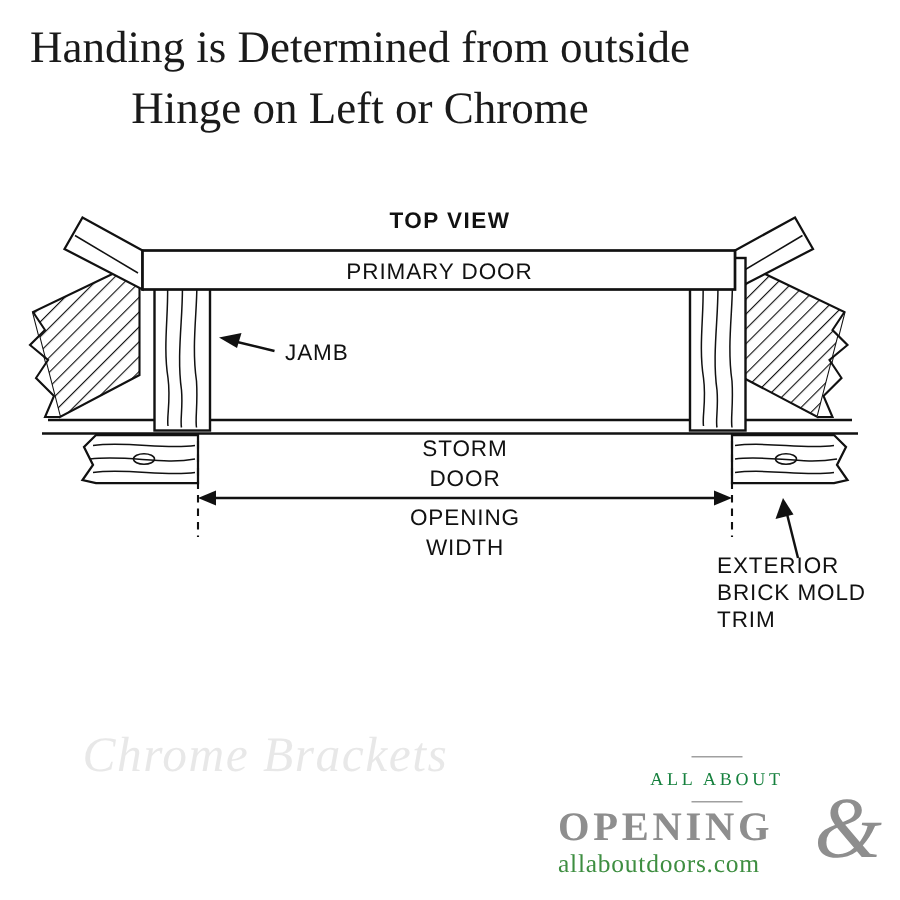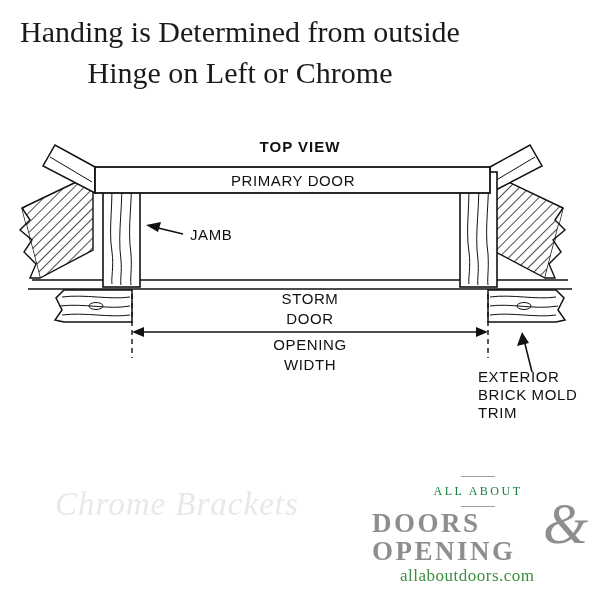--- a/index.html
+++ b/index.html
@@ -32,21 +32,21 @@
   .tag-rule{width:34px;height:1px;background:#a0a0a0;display:inline-block;}
   .logo-main{position:relative;padding-right:36px;text-align:left;margin-top:2px;}
   .logo-word{
     font-size:27px;font-weight:bold;letter-spacing:2.5px;line-height:1.04;color:#8e8e8e;
   }
   .logo-amp{
     position:absolute;right:-4px;top:-14px;font-size:58px;font-style:italic;
     color:#8e8e8e;line-height:1;
   }
   .logo-url{
-    font-size:17px;color:#3e8e41;margin-top:1px;letter-spacing:0.5px;text-align:left;margin-left:28px;
+    font-size:17px;color:#3e8e41;margin-top:1px;letter-spacing:0.5px;text-align:left;
   }
 </style>
 </head>
 <body>
 
 <div class="page">
 
   <div class="title">
     <div>Handing is Determined from outside</div>
     <div>Hinge on Left or Chrome</div>
@@ -151,20 +151,19 @@
 
   <div class="watermark">Chrome Brackets</div>
 
   <div class="logo">
     <div class="logo-tagline">
       <span class="tag-rule"></span>
       <span>ALL ABOUT</span>
       <span class="tag-rule"></span>
     </div>
     <div class="logo-main">
-      <div class="logo-word">DOORS</div>
       <div class="logo-word">OPENING</div>
       <div class="logo-amp">&amp;</div>
     </div>
     <div class="logo-url">allaboutdoors.com</div>
   </div>
 
 </div>
 
 </body></html>

